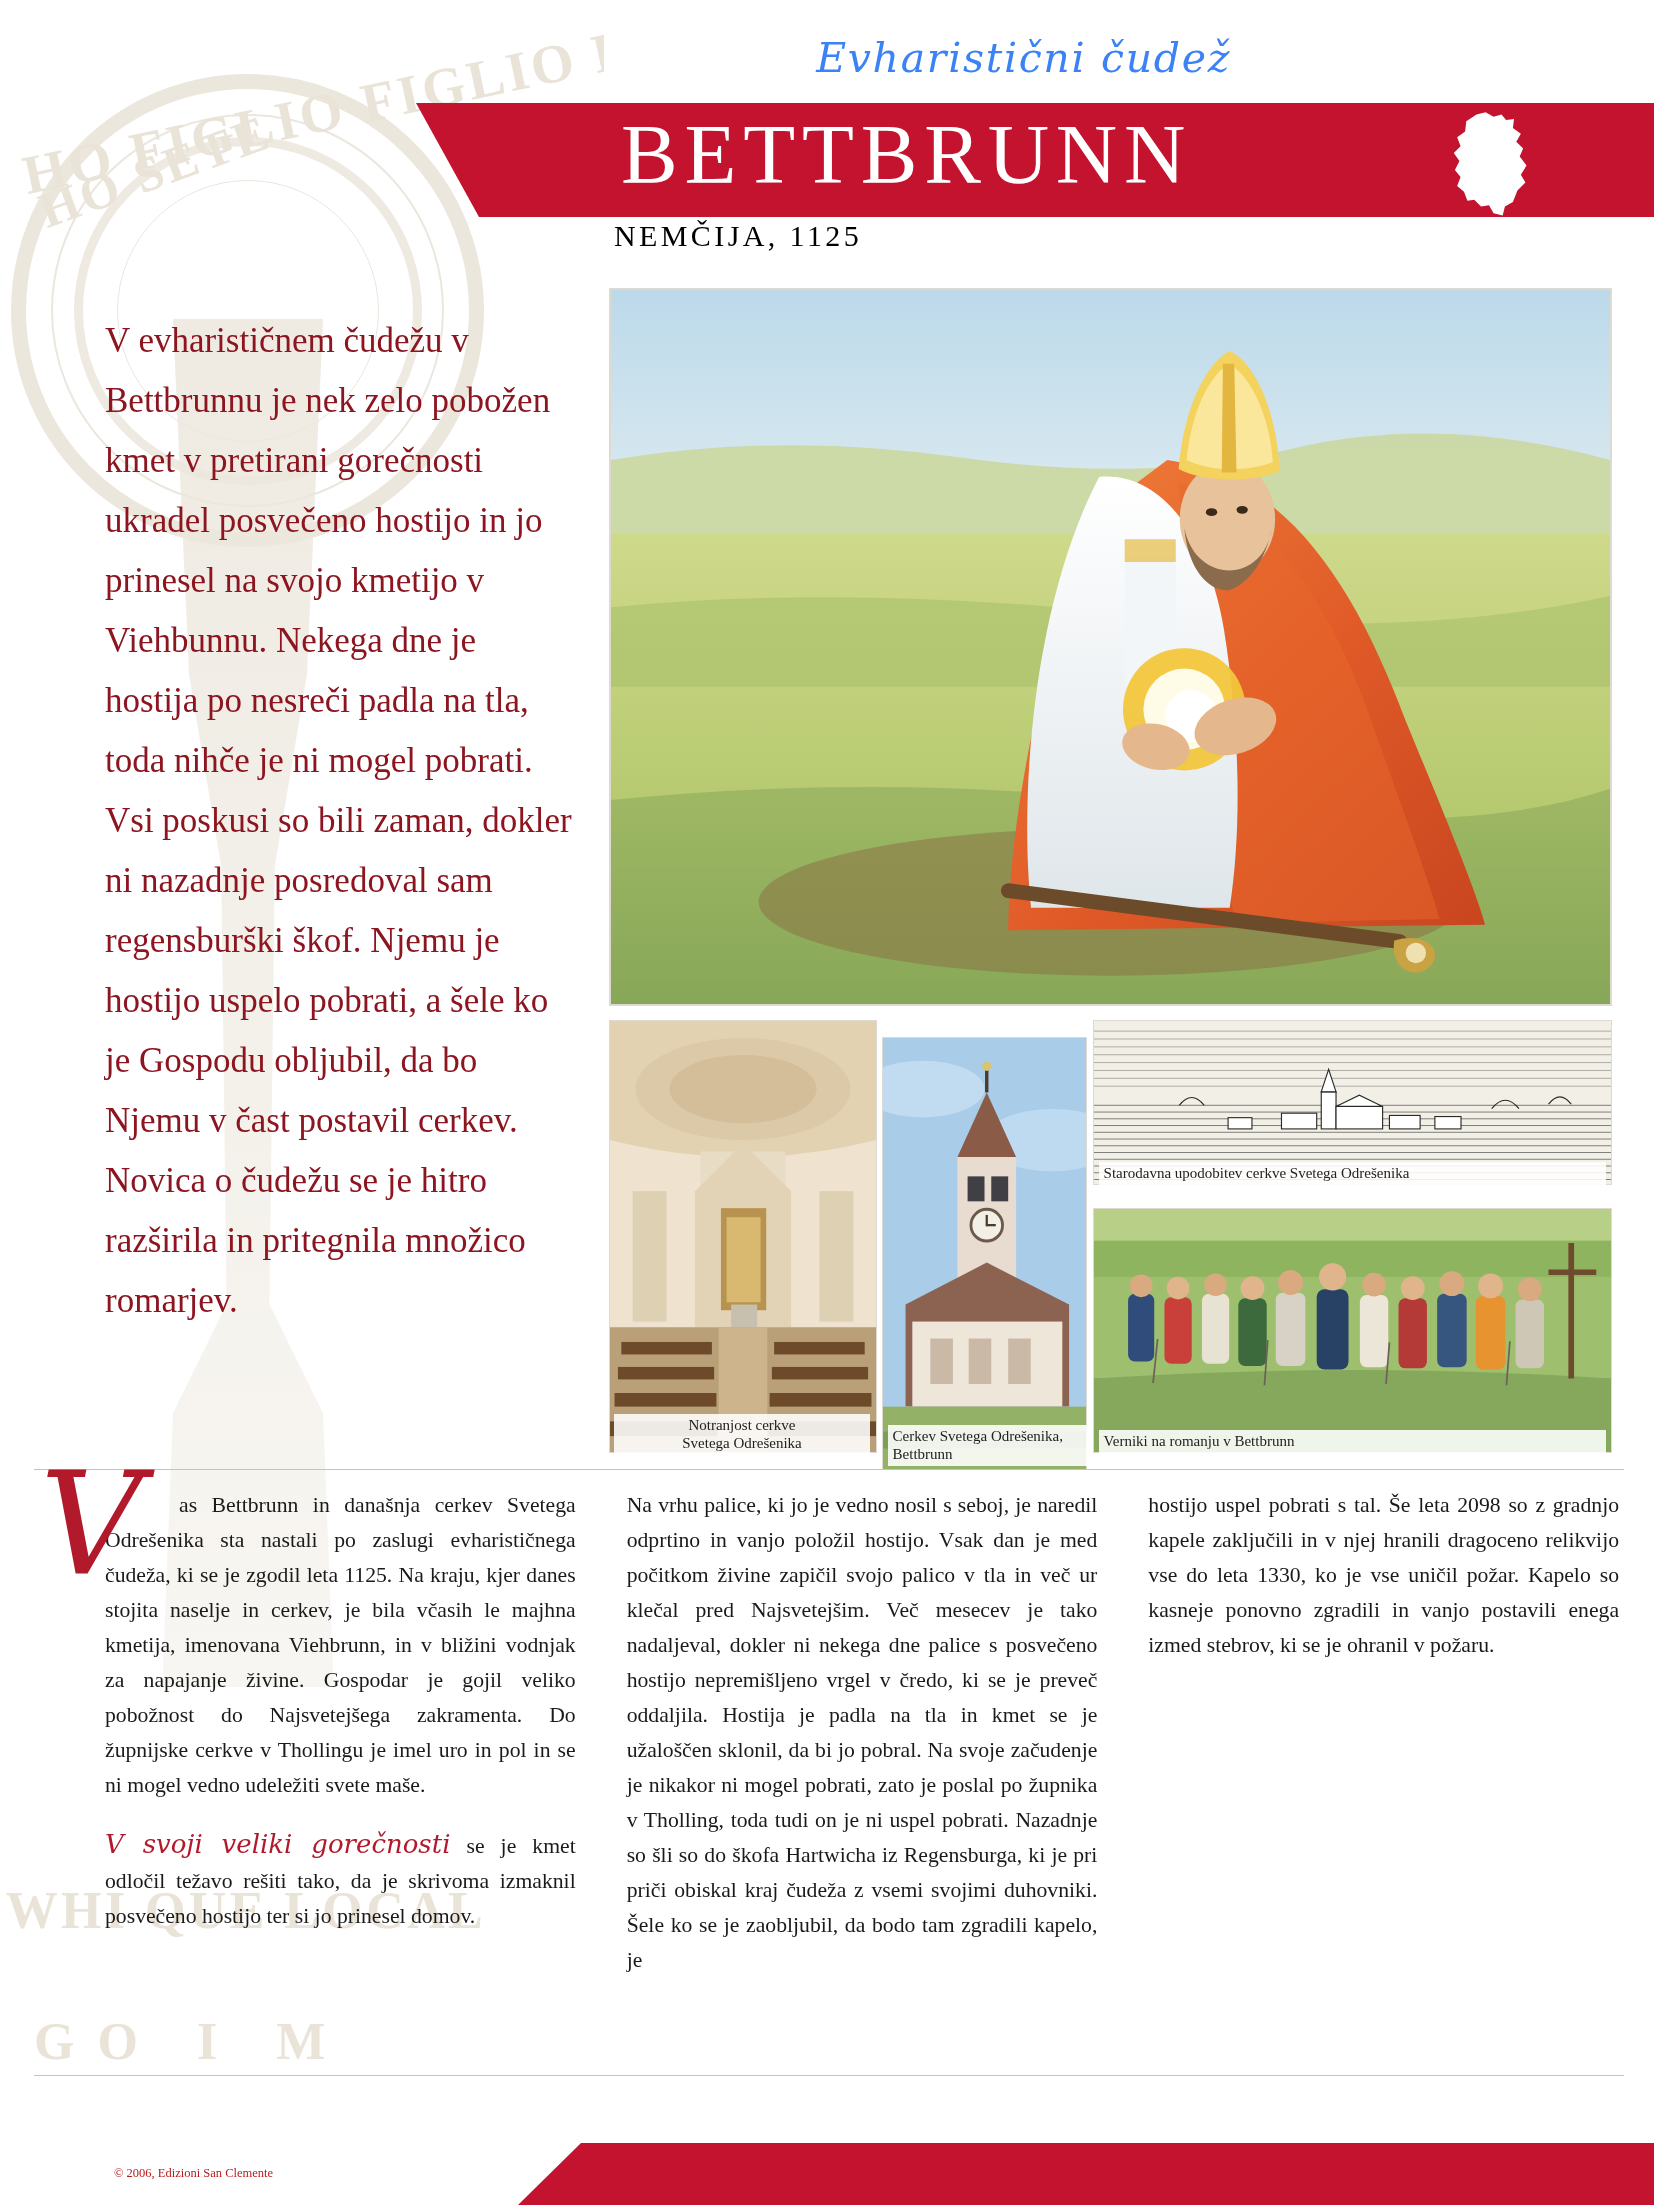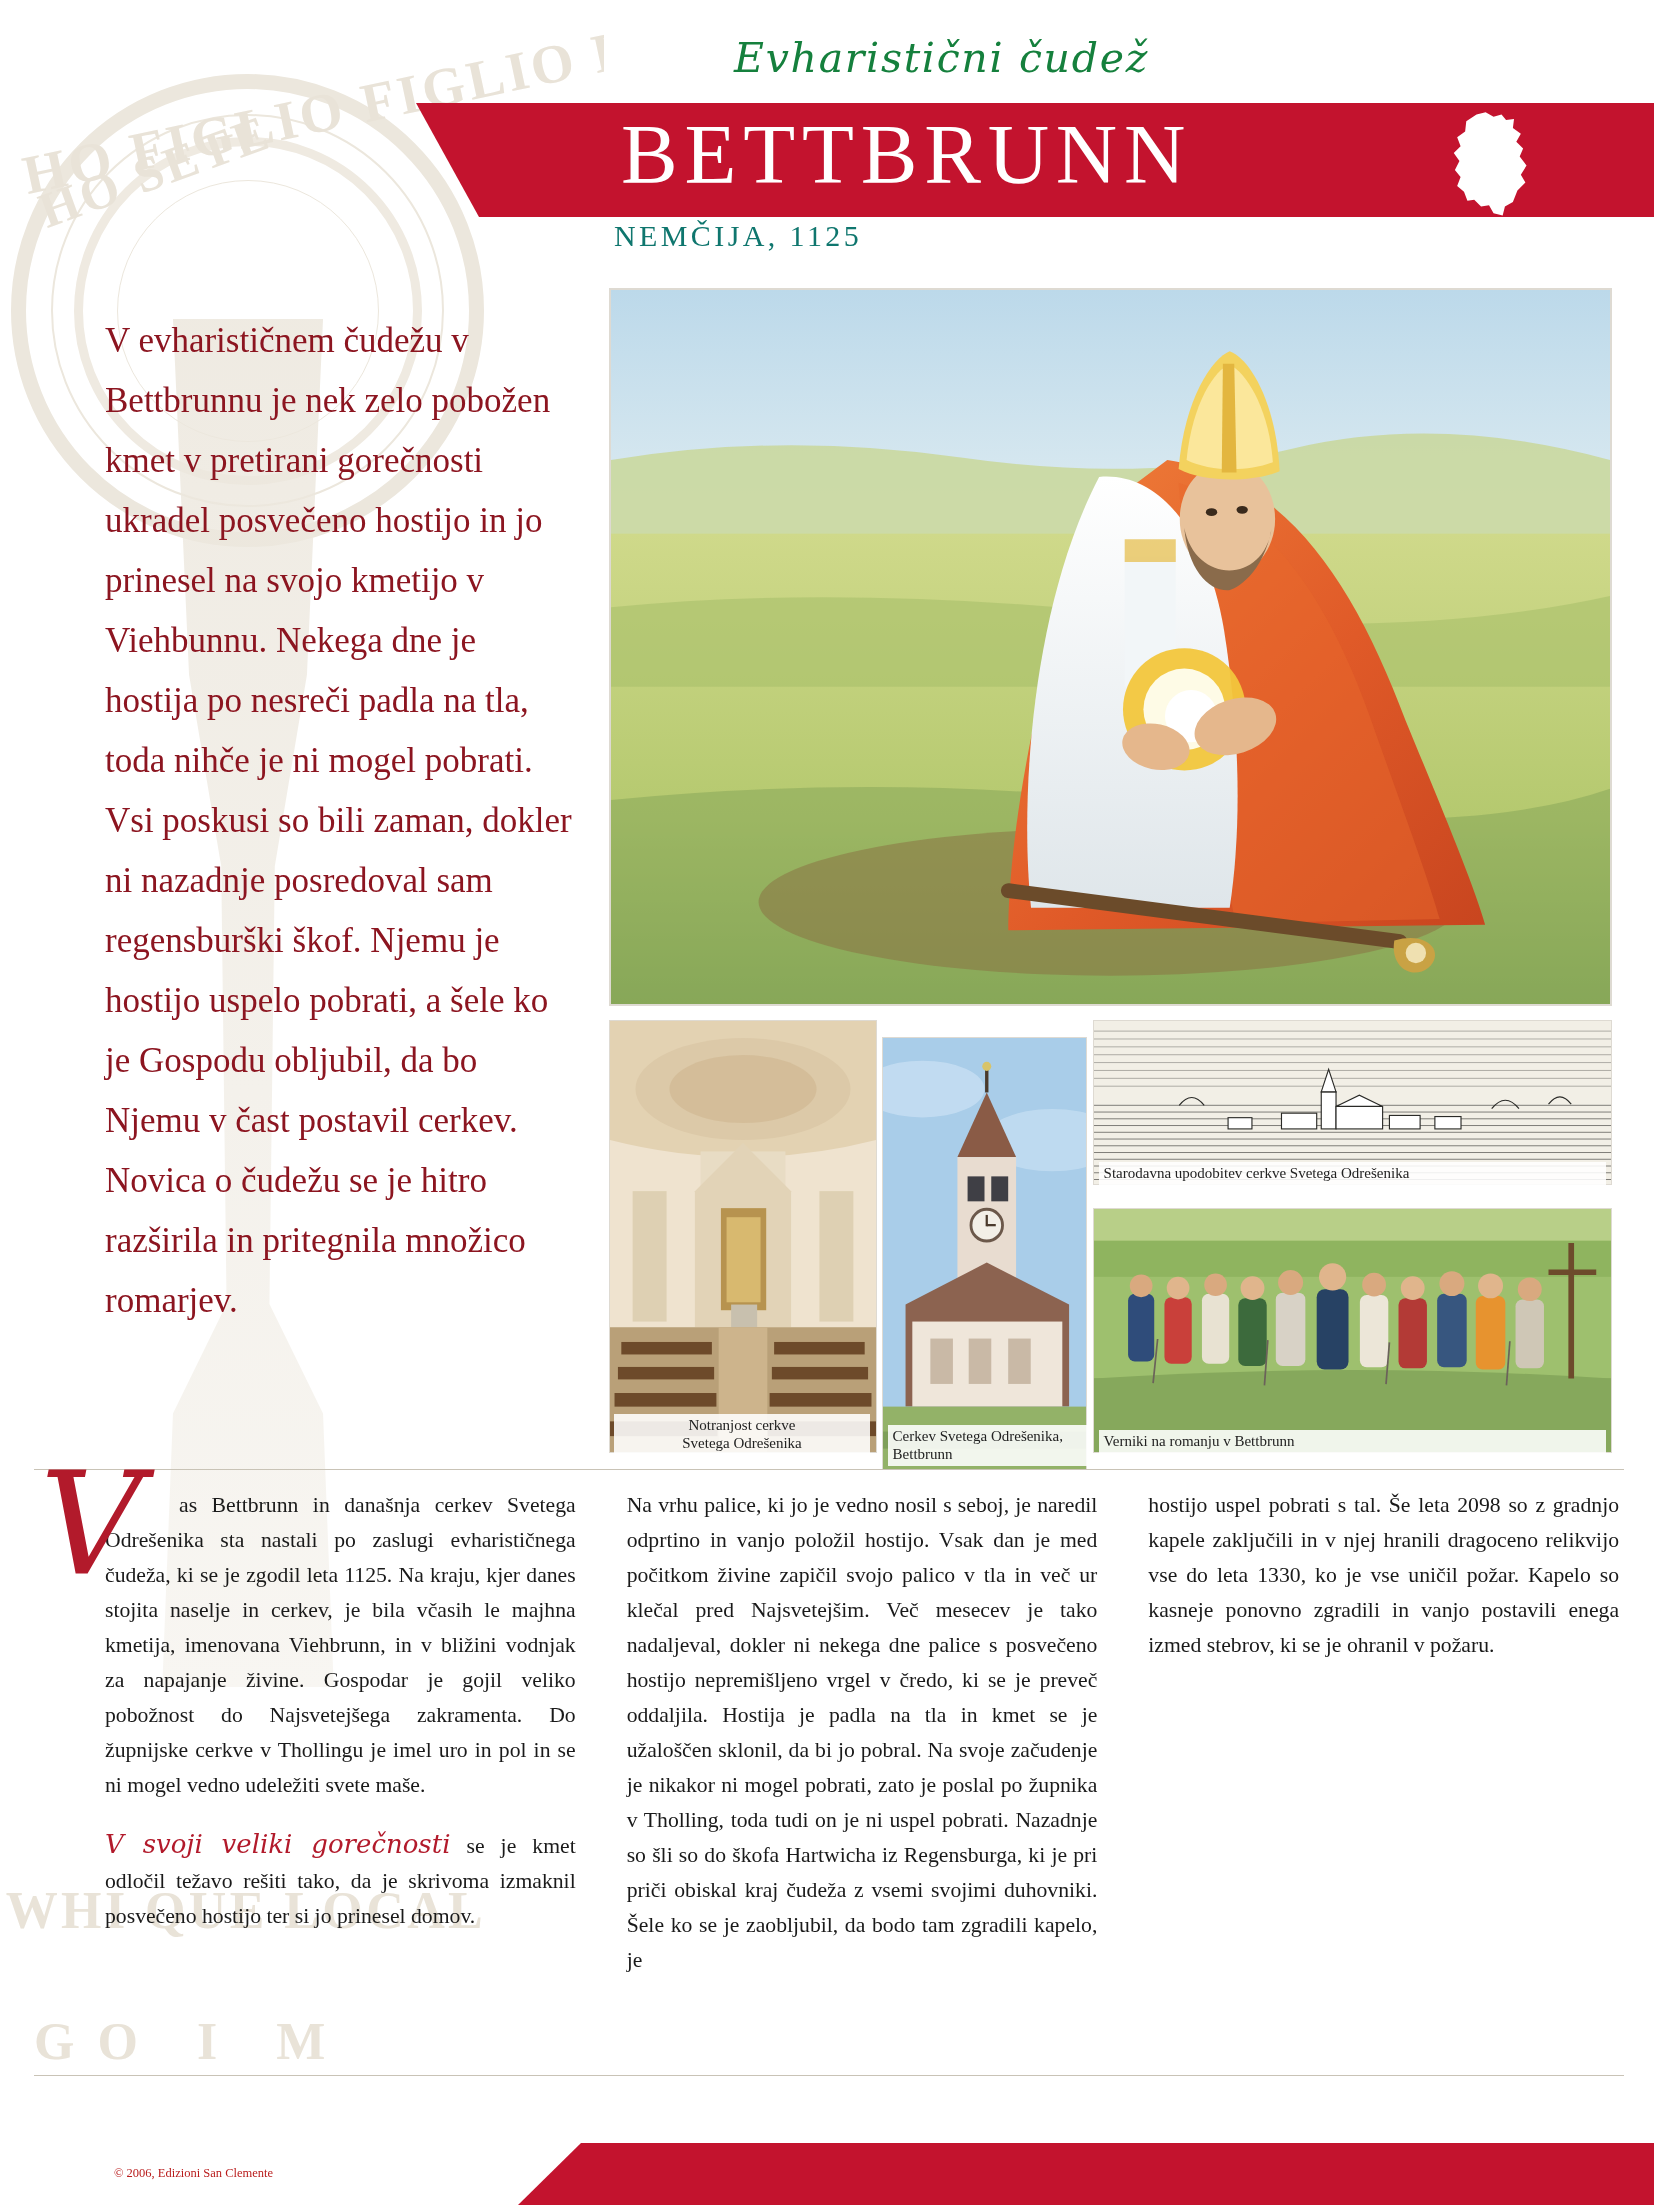--- a/index.html
+++ b/index.html
@@ -50,25 +50,25 @@
   .wm-t2 { left: 34px; top: 142px; font-size: 50px; transform: rotate(-20deg); }
   .wm-t3 { left: 5.7px; top: 1881px; font-size: 52px; }
   .wm-t4 { left: 34px; top: 2012px; font-size: 52px; letter-spacing: 23px; }
 
   
   .header-wrap { position: absolute; left: 0; top: 0; width: 1654px; height: 279px; }
   .title-script {
     position: absolute;
     left: 604px; top: 34px;
     width: 627px;
-    text-align: center;
+    text-align: right;
     font-family: "DejaVu Serif", serif;
     font-style: italic;
     font-size: 41px;
-    color: #15803d;
+    color: #3b82f6;
     letter-spacing: 1.7px;
     padding-left: 48px;
   }
   .red-band {
     position: absolute;
     left: 479px; top: 103px;
     width: 1175px; height: 114px;
     background: #c3132e;
   }
   .red-band::before {
@@ -88,21 +88,21 @@
     color: #ffffff;
     font-weight: normal;
     line-height: 1;
   }
   .band-sub {
     position: absolute;
     left: 614px; top: 219px;
     font-family: "Liberation Serif", serif;
     font-size: 30px;
     letter-spacing: 3.4px;
-    color: #0f766e;
+    color: #000000;
   }
   .map-badge {
     position: absolute;
     left: 1441px; top: 111px;
     width: 100px; height: 108px;
   }
   .map-badge svg { display: block; }
 
   
   .intro {

